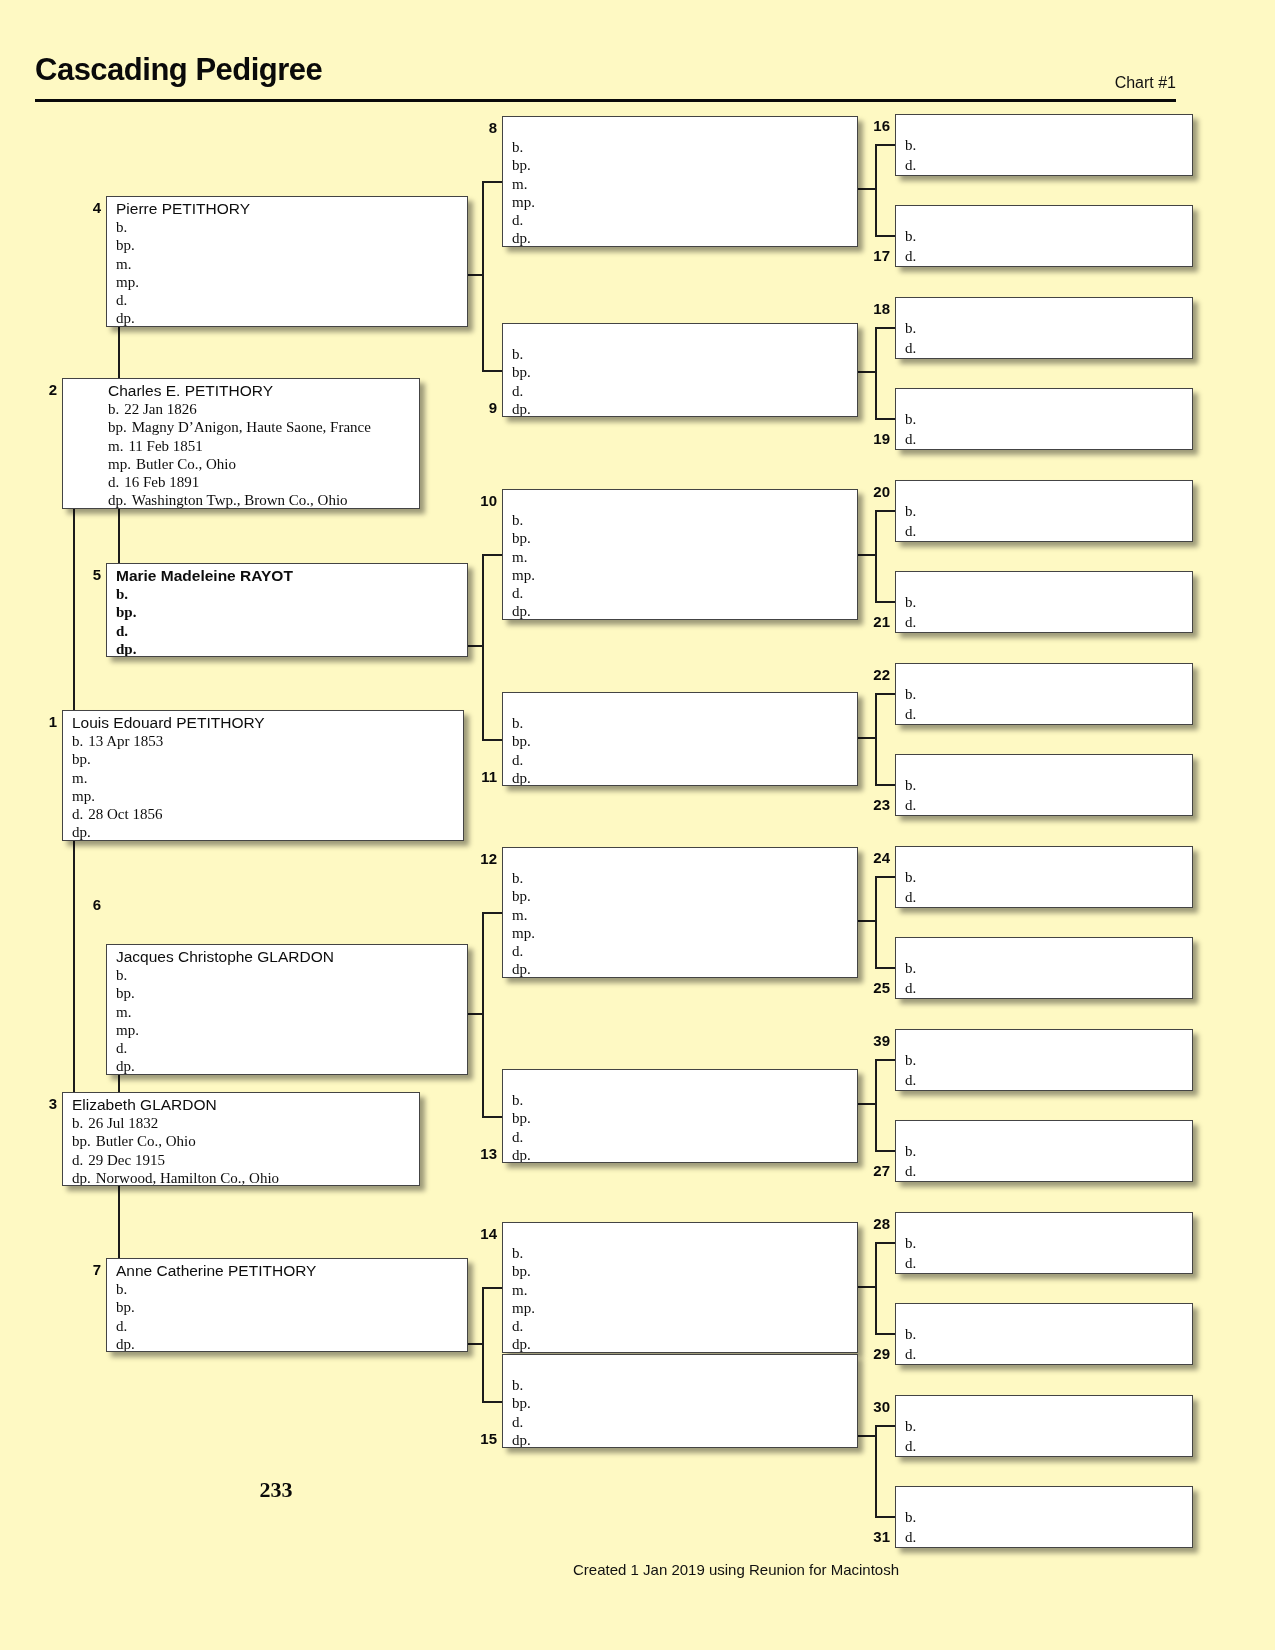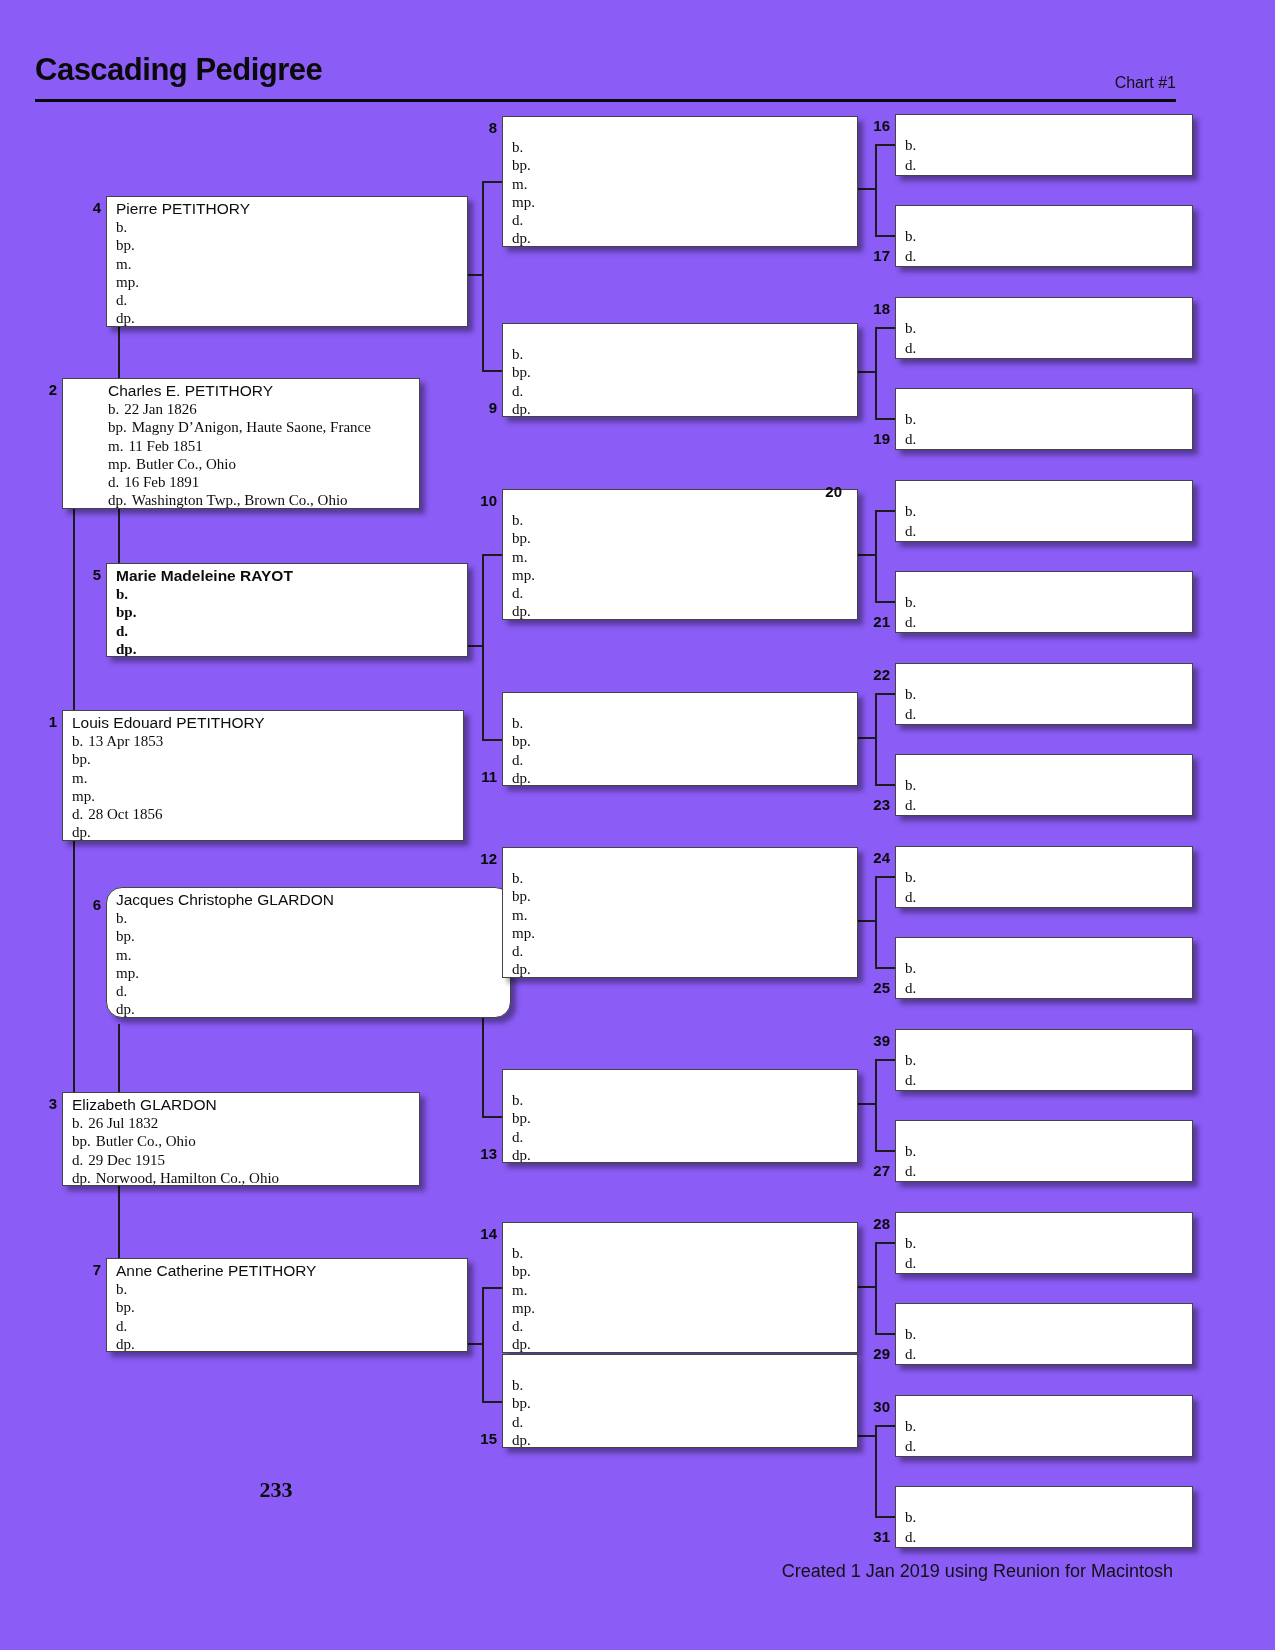--- a/index.html
+++ b/index.html
@@ -1,26 +1,26 @@
 <!DOCTYPE html>
 <html><head>
 <meta charset="utf-8">
 <style>
   html,body{margin:0;padding:0;background:#fff;}
-  #canvas{position:relative;width:1275px;height:1650px;background:#8b5cf6;overflow:hidden;
+  #canvas{position:relative;width:1275px;height:1650px;background:#fef9c3;overflow:hidden;
           font-family:"Liberation Sans",sans-serif;color:#111;}
   .page-title{position:absolute;left:35px;top:52px;font-size:31px;font-weight:bold;
               letter-spacing:-0.5px;color:#0a0a0a;}
   .chart-label{position:absolute;right:100px;top:74px;width:300px;text-align:right;
                font-size:16px;color:#111;right:99px;}
   .title-rule{position:absolute;left:35px;top:99px;width:1141px;height:3px;background:#0a0a0a;}
   .page-number{position:absolute;left:236px;top:1477px;width:80px;text-align:center;
                font-family:"Liberation Serif",serif;font-size:22px;font-weight:bold;color:#0a0a0a;}
-  .footer{position:absolute;right:102px;top:1561px;width:600px;text-align:right;
-          font-size:18px;color:#111;}
+  .footer{position:absolute;right:102px;top:1561px;width:600px;text-align:left;
+          font-size:15px;color:#111;}
   .pbox{position:absolute;background:#fff;border:1.5px solid #444;box-sizing:border-box;
         box-shadow:5px 5px 5px rgba(0,0,0,0.38);padding:2px 0 0 9px;overflow:hidden;}
   .pname{height:19px;line-height:19px;font-size:15.5px;white-space:nowrap;color:#0d0d0d;}
   .frow{height:18.3px;line-height:18.3px;font-family:"Liberation Serif",serif;font-size:15px;
         white-space:nowrap;color:#0d0d0d;}
   .frow.tall{height:19.5px;line-height:19.5px;}
   .flabel{display:inline-block;}
   .fvalue{display:inline-block;margin-left:5px;}
   .pnum{position:absolute;width:28px;text-align:right;font-size:15px;font-weight:bold;
         line-height:19px;color:#0a0a0a;}
@@ -128,21 +128,21 @@
       </div>
       <div class="pnum" style="left: 73px; top: 565px;">5</div>
       <div class="pbox" style="left: 106px; top: 563px; width: 362px; height: 94px; font-weight: bold;">
         <div class="pname">Marie Madeleine RAYOT</div>
         <div class="frow"><span class="flabel">b.</span><span class="fvalue"></span></div>
         <div class="frow"><span class="flabel">bp.</span><span class="fvalue"></span></div>
         <div class="frow"><span class="flabel">d.</span><span class="fvalue"></span></div>
         <div class="frow"><span class="flabel">dp.</span><span class="fvalue"></span></div>
       </div>
       <div class="pnum" style="left: 73px; top: 895px;">6</div>
-      <div class="pbox" style="left: 106px; top: 887px; width: 405px; height: 131px; border-radius: 16px;">
+      <div class="pbox" style="left: 106px; top: 944px; width: 362px; height: 131px;">
         <div class="pname">Jacques Christophe GLARDON</div>
         <div class="frow"><span class="flabel">b.</span><span class="fvalue"></span></div>
         <div class="frow"><span class="flabel">bp.</span><span class="fvalue"></span></div>
         <div class="frow"><span class="flabel">m.</span><span class="fvalue"></span></div>
         <div class="frow"><span class="flabel">mp.</span><span class="fvalue"></span></div>
         <div class="frow"><span class="flabel">d.</span><span class="fvalue"></span></div>
         <div class="frow"><span class="flabel">dp.</span><span class="fvalue"></span></div>
       </div>
       <div class="pnum" style="left: 73px; top: 1260px;">7</div>
       <div class="pbox" style="left: 106px; top: 1258px; width: 362px; height: 94px;">
@@ -241,21 +241,21 @@
         <div class="pname"></div>
         <div class="frow tall"><span class="flabel">b.</span><span class="fvalue"></span></div>
         <div class="frow tall"><span class="flabel">d.</span><span class="fvalue"></span></div>
       </div>
       <div class="pnum" style="left: 862px; top: 429px;">19</div>
       <div class="pbox" style="left: 895px; top: 388px; width: 298px; height: 62px;">
         <div class="pname"></div>
         <div class="frow tall"><span class="flabel">b.</span><span class="fvalue"></span></div>
         <div class="frow tall"><span class="flabel">d.</span><span class="fvalue"></span></div>
       </div>
-      <div class="pnum" style="left: 814px; top: 482px;">20</div>
+      <div class="pnum" style="left: 862px; top: 482px;">20</div>
       <div class="pbox" style="left: 895px; top: 480px; width: 298px; height: 62px;">
         <div class="pname"></div>
         <div class="frow tall"><span class="flabel">b.</span><span class="fvalue"></span></div>
         <div class="frow tall"><span class="flabel">d.</span><span class="fvalue"></span></div>
       </div>
       <div class="pnum" style="left: 862px; top: 612px;">21</div>
       <div class="pbox" style="left: 895px; top: 571px; width: 298px; height: 62px;">
         <div class="pname"></div>
         <div class="frow tall"><span class="flabel">b.</span><span class="fvalue"></span></div>
         <div class="frow tall"><span class="flabel">d.</span><span class="fvalue"></span></div>

